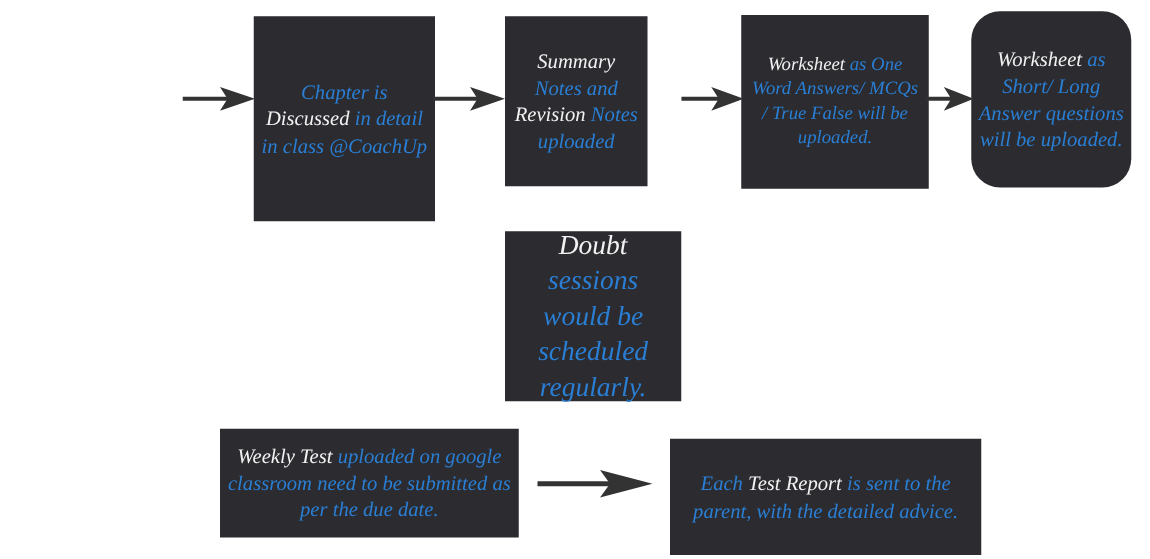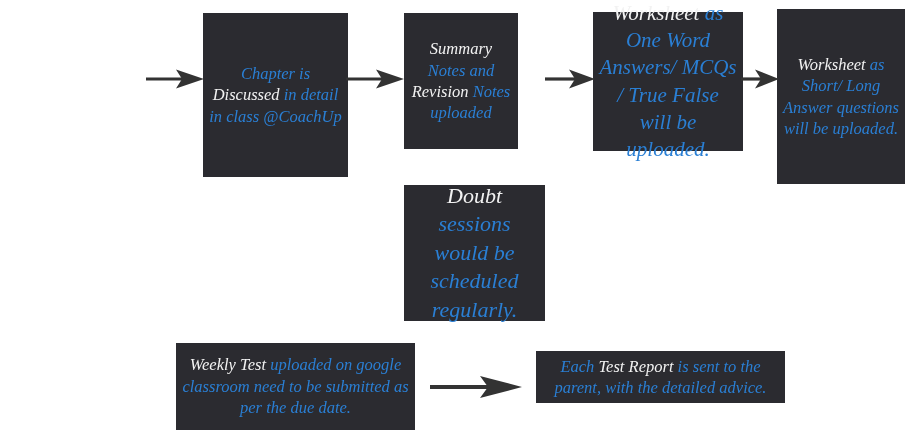--- a/index.html
+++ b/index.html
@@ -41,29 +41,29 @@
     padding: 0 6px;
     box-sizing: border-box;
   }
   .w { color: #f2f2f2; }
   .b { color: #2a7fd4; }
 
   
   #node-student   { left: 13px;  top: 10px;  width: 135px; height: 139px; font-size: 16.5px; }
   #node-chapter   { left: 203px; top: 13px;  width: 145px; height: 164px; font-size: 16.5px; }
   #node-summary   { left: 404px; top: 13px;  width: 114px; height: 136px; font-size: 16.5px; }
-  #node-worksheet-one { left: 593px; top: 12px; width: 150px; height: 139px; font-size: 21px; justify-content: flex-end; }
-  #node-worksheet-long{ left: 777px; top: 9px;  width: 128px; height: 175px; font-size: 16.5px; }
+  #node-worksheet-one { left: 593px; top: 12px; width: 150px; height: 139px; font-size: 15px; justify-content: flex-end; }
+  #node-worksheet-long{ left: 777px; top: 9px;  width: 128px; height: 141px; font-size: 16.5px; border-radius: 23px; }
 
   
   #node-doubt { left: 404px; top: 185px; width: 141px; height: 136px; font-size: 22px; }
 
   
   #node-weekly { left: 176px; top: 343px; width: 239px; height: 87px; font-size: 16.5px; text-align: center; }
-  #node-report { left: 536px; top: 351px; width: 249px; height: 52px; font-size: 16.5px; }
+  #node-report { left: 536px; top: 351px; width: 249px; height: 93px; font-size: 16.5px; }
 
   
   .arrow {
     position: absolute;
     height: 30px;
     pointer-events: none;
   }
   .arrow svg { display: block; }
 
   #arrow-1 { left: 146px; top: 64px;  width: 60px; }

